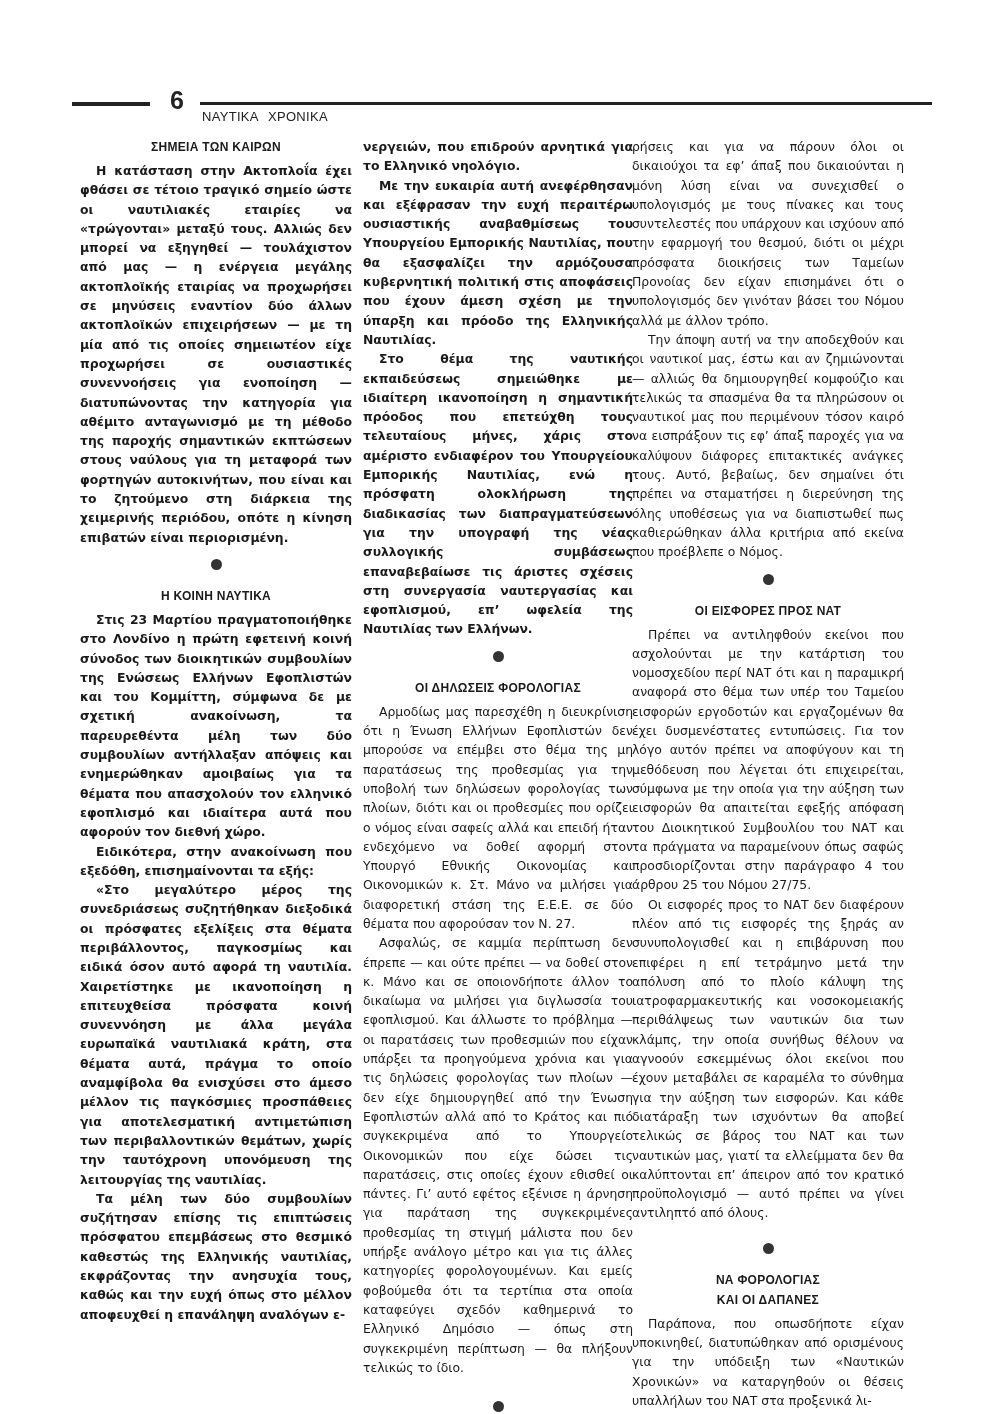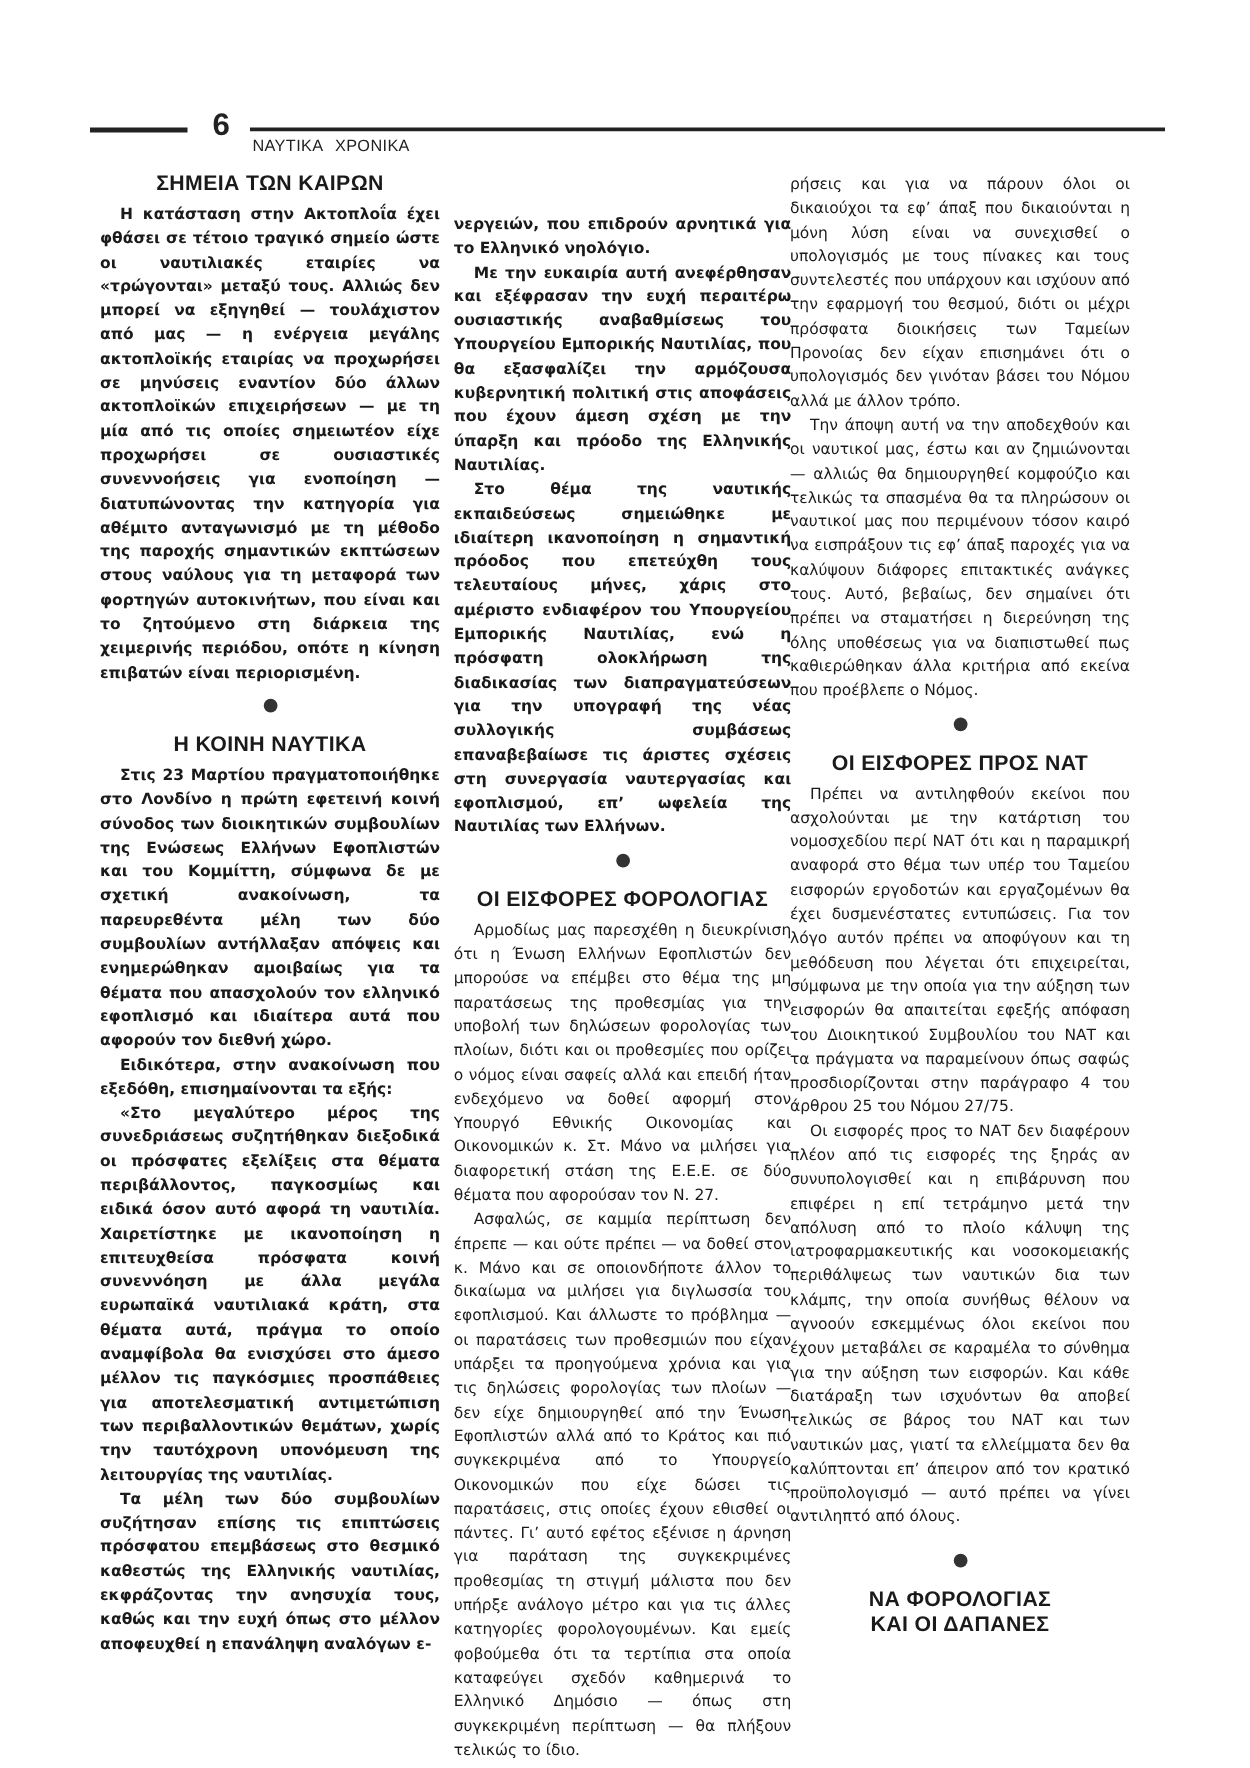--- a/index.html
+++ b/index.html
@@ -13,22 +13,22 @@
   .page-num { position: absolute; left: 98px; top: -6px; font-family: "Liberation Sans", sans-serif; font-weight: bold; font-size: 25px; color: #222; }
   .rule-right { position: absolute; left: 128px; top: 10px; width: 732px; height: 3px; background: #222; }
   .masthead { position: absolute; left: 130px; top: 17px; font-family: "Liberation Sans", sans-serif; font-size: 13px; letter-spacing: 0.3px; color: #222; word-spacing: 6px; }
 
   .col { position: absolute; top: 137px; font-size: 12.4px; line-height: 19.3px; text-align: justify; }
   .col-1 { left: 80px; width: 272px; font-weight: bold; }
   .col-2 { left: 363px; width: 270px; }
   .col-3 { left: 632px; width: 272px; }
   .col p { margin: 0; text-indent: 16px; }
   .col p.noindent { text-indent: 0; }
-  .bold { font-weight: bold; margin-top: 32px; }
-  h2 { margin: 0; text-align: center; font-family: "Liberation Sans", sans-serif; font-weight: bold; font-size: 17px; line-height: 20px; letter-spacing: 0.3px; color: #1a1a1a; }
+  .bold { font-weight: bold; }
+  h2 { margin: 0; text-align: center; font-family: "Liberation Sans", sans-serif; font-weight: bold; font-size: 12px; line-height: 20px; letter-spacing: 0.3px; color: #1a1a1a; }
   .dot { width: 11px; height: 11px; border-radius: 50%; background: #333; margin: 12px auto 16px auto; }
   .sp-s { height: 4px; }
 </style>
 </head>
 <body>
 
 <div class="header">
   <div class="rule-left"></div>
   <div class="page-num">6</div>
   <div class="rule-right"></div>
@@ -48,33 +48,34 @@
   <p>Τα μέλη των δύο συμβουλίων συζήτησαν επίσης τις επιπτώσεις πρόσφατου επεμβάσεως στο θεσμικό καθεστώς της Ελληνικής ναυτιλίας, εκφράζοντας την ανησυχία τους, καθώς και την ευχή όπως στο μέλλον αποφευχθεί η επανάληψη αναλόγων ε-</p>
 </div>
 
 <div class="col col-2">
   <div class="bold">
     <p class="noindent">νεργειών, που επιδρούν αρνητικά για το Ελληνικό νηολόγιο.</p>
     <p>Με την ευκαιρία αυτή ανεφέρθησαν και εξέφρασαν την ευχή περαιτέρω ουσιαστικής αναβαθμίσεως του Υπουργείου Εμπορικής Ναυτιλίας, που θα εξασφαλίζει την αρμόζουσα κυβερνητική πολιτική στις αποφάσεις που έχουν άμεση σχέση με την ύπαρξη και πρόοδο της Ελληνικής Ναυτιλίας.</p>
     <p>Στο θέμα της ναυτικής εκπαιδεύσεως σημειώθηκε με ιδιαίτερη ικανοποίηση η σημαντική πρόοδος που επετεύχθη τους τελευταίους μήνες, χάρις στο αμέριστο ενδιαφέρον του Υπουργείου Εμπορικής Ναυτιλίας, ενώ η πρόσφατη ολοκλήρωση της διαδικασίας των διαπραγματεύσεων για την υπογραφή της νέας συλλογικής συμβάσεως επαναβεβαίωσε τις άριστες σχέσεις στη συνεργασία ναυτεργασίας και εφοπλισμού, επ’ ωφελεία της Ναυτιλίας των Ελλήνων.</p>
   </div>
   <div class="dot"></div>
-  <h2>ΟΙ ΕΙΣΦΟΡΕΣ ΦΟΡΟΛΟΓΙΑΣ</h2>
+  <h2>ΟΙ ΔΗΛΩΣΕΙΣ ΦΟΡΟΛΟΓΙΑΣ</h2>
   <div class="sp-s"></div>
   <p>Αρμοδίως μας παρεσχέθη η διευκρίνιση ότι η Ένωση Ελλήνων Εφοπλιστών δεν μπορούσε να επέμβει στο θέμα της μη παρατάσεως της προθεσμίας για την υποβολή των δηλώσεων φορολογίας των πλοίων, διότι και οι προθεσμίες που ορίζει ο νόμος είναι σαφείς αλλά και επειδή ήταν ενδεχόμενο να δοθεί αφορμή στον Υπουργό Εθνικής Οικονομίας και Οικονομικών κ. Στ. Μάνο να μιλήσει για διαφορετική στάση της Ε.Ε.Ε. σε δύο θέματα που αφορούσαν τον Ν. 27.</p>
   <p>Ασφαλώς, σε καμμία περίπτωση δεν έπρεπε — και ούτε πρέπει — να δοθεί στον κ. Μάνο και σε οποιονδήποτε άλλον το δικαίωμα να μιλήσει για διγλωσσία του εφοπλισμού. Και άλλωστε το πρόβλημα — οι παρατάσεις των προθεσμιών που είχαν υπάρξει τα προηγούμενα χρόνια και για τις δηλώσεις φορολογίας των πλοίων — δεν είχε δημιουργηθεί από την Ένωση Εφοπλιστών αλλά από το Κράτος και πιό συγκεκριμένα από το Υπουργείο Οικονομικών που είχε δώσει τις παρατάσεις, στις οποίες έχουν εθισθεί οι πάντες. Γι’ αυτό εφέτος εξένισε η άρνηση για παράταση της συγκεκριμένες προθεσμίας τη στιγμή μάλιστα που δεν υπήρξε ανάλογο μέτρο και για τις άλλες κατηγορίες φορολογουμένων. Και εμείς φοβούμεθα ότι τα τερτίπια στα οποία καταφεύγει σχεδόν καθημερινά το Ελληνικό Δημόσιο — όπως στη συγκεκριμένη περίπτωση — θα πλήξουν τελικώς το ίδιο.</p>
   <div class="dot" style="margin-top:24px"></div>
 
 </div>
 
 <div class="col col-3">
   <p class="noindent">ρήσεις και για να πάρουν όλοι οι δικαιούχοι τα εφ’ άπαξ που δικαιούνται η μόνη λύση είναι να συνεχισθεί ο υπολογισμός με τους πίνακες και τους συντελεστές που υπάρχουν και ισχύουν από την εφαρμογή του θεσμού, διότι οι μέχρι πρόσφατα διοικήσεις των Ταμείων Προνοίας δεν είχαν επισημάνει ότι ο υπολογισμός δεν γινόταν βάσει του Νόμου αλλά με άλλον τρόπο.</p>
   <p>Την άποψη αυτή να την αποδεχθούν και οι ναυτικοί μας, έστω και αν ζημιώνονται — αλλιώς θα δημιουργηθεί κομφούζιο και τελικώς τα σπασμένα θα τα πληρώσουν οι ναυτικοί μας που περιμένουν τόσον καιρό να εισπράξουν τις εφ’ άπαξ παροχές για να καλύψουν διάφορες επιτακτικές ανάγκες τους. Αυτό, βεβαίως, δεν σημαίνει ότι πρέπει να σταματήσει η διερεύνηση της όλης υποθέσεως για να διαπιστωθεί πως καθιερώθηκαν άλλα κριτήρια από εκείνα που προέβλεπε ο Νόμος.</p>
   <div class="dot"></div>
   <h2>ΟΙ ΕΙΣΦΟΡΕΣ ΠΡΟΣ ΝΑΤ</h2>
   <div class="sp-s"></div>
   <p>Πρέπει να αντιληφθούν εκείνοι που ασχολούνται με την κατάρτιση του νομοσχεδίου περί ΝΑΤ ότι και η παραμικρή αναφορά στο θέμα των υπέρ του Ταμείου εισφορών εργοδοτών και εργαζομένων θα έχει δυσμενέστατες εντυπώσεις. Για τον λόγο αυτόν πρέπει να αποφύγουν και τη μεθόδευση που λέγεται ότι επιχειρείται, σύμφωνα με την οποία για την αύξηση των εισφορών θα απαιτείται εφεξής απόφαση του Διοικητικού Συμβουλίου του ΝΑΤ και τα πράγματα να παραμείνουν όπως σαφώς προσδιορίζονται στην παράγραφο 4 του άρθρου 25 του Νόμου 27/75.</p>
   <p>Οι εισφορές προς το ΝΑΤ δεν διαφέρουν πλέον από τις εισφορές της ξηράς αν συνυπολογισθεί και η επιβάρυνση που επιφέρει η επί τετράμηνο μετά την απόλυση από το πλοίο κάλυψη της ιατροφαρμακευτικής και νοσοκομειακής περιθάλψεως των ναυτικών δια των κλάμπς, την οποία συνήθως θέλουν να αγνοούν εσκεμμένως όλοι εκείνοι που έχουν μεταβάλει σε καραμέλα το σύνθημα για την αύξηση των εισφορών. Και κάθε διατάραξη των ισχυόντων θα αποβεί τελικώς σε βάρος του ΝΑΤ και των ναυτικών μας, γιατί τα ελλείμματα δεν θα καλύπτονται επ’ άπειρον από τον κρατικό προϋπολογισμό — αυτό πρέπει να γίνει αντιληπτό από όλους.</p>
   <div class="dot" style="margin-top:20px"></div>
   <h2>ΝΑ ΦΟΡΟΛΟΓΙΑΣ</h2>
   <h2>ΚΑΙ ΟΙ ΔΑΠΑΝΕΣ</h2>
   <div class="sp-s"></div>
+  <p>Παράπονα, που οπωσδήποτε είχαν υποκινηθεί, διατυπώθηκαν από ορισμένους για την υπόδειξη των «Ναυτικών Χρονικών» να καταργηθούν οι θέσεις υπαλλήλων του ΝΑΤ στα προξενικά λι-</p>
 </div>
 
 </body></html>

